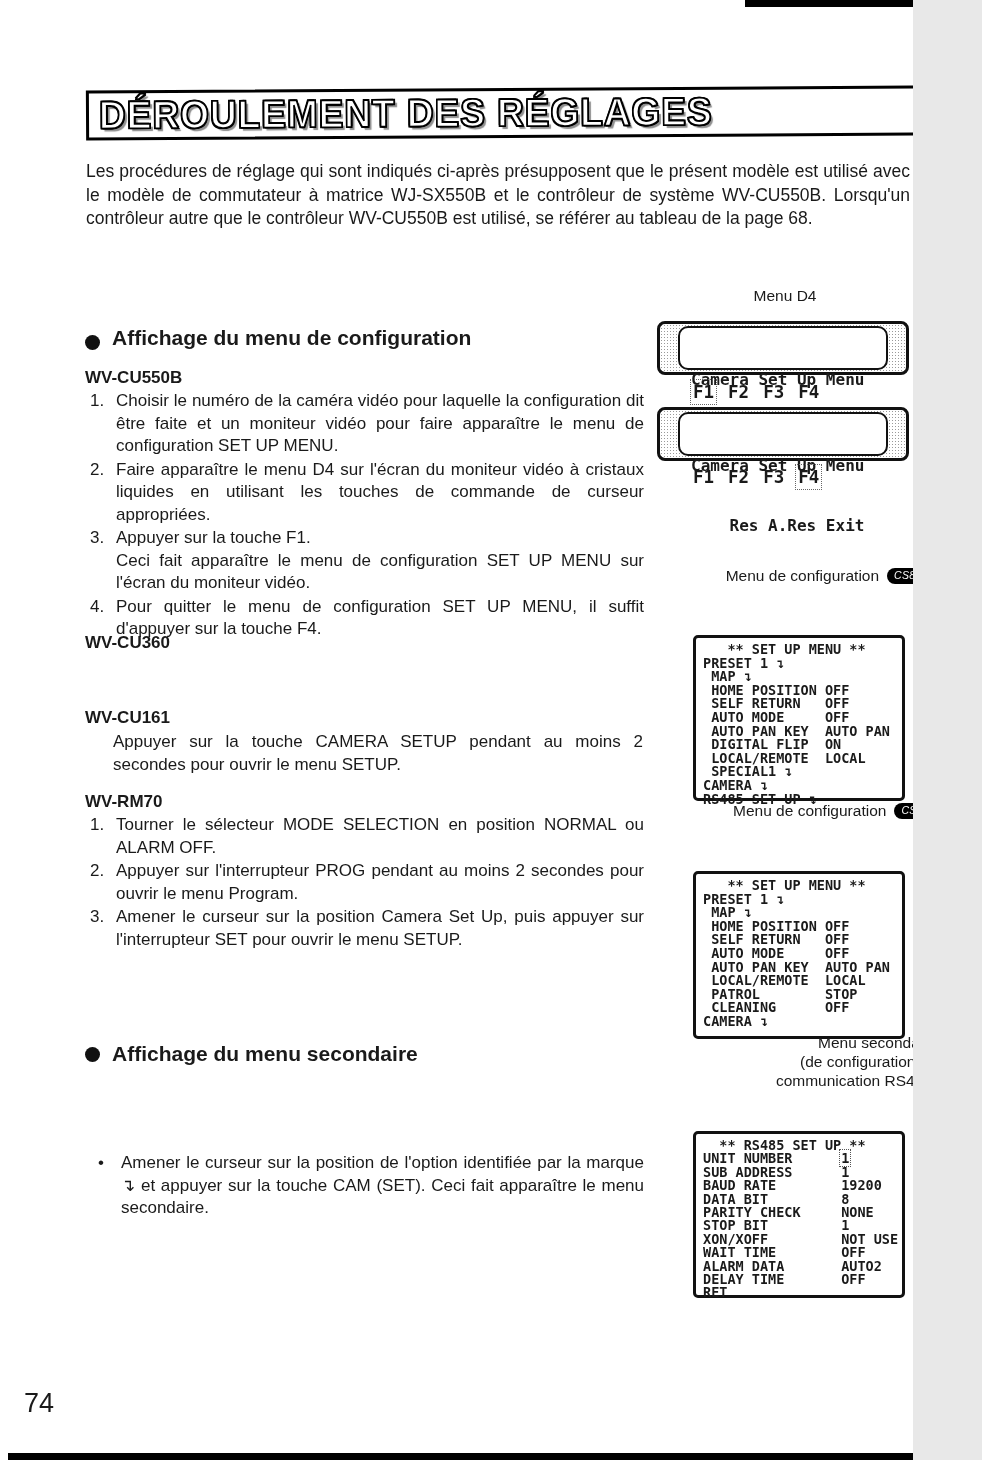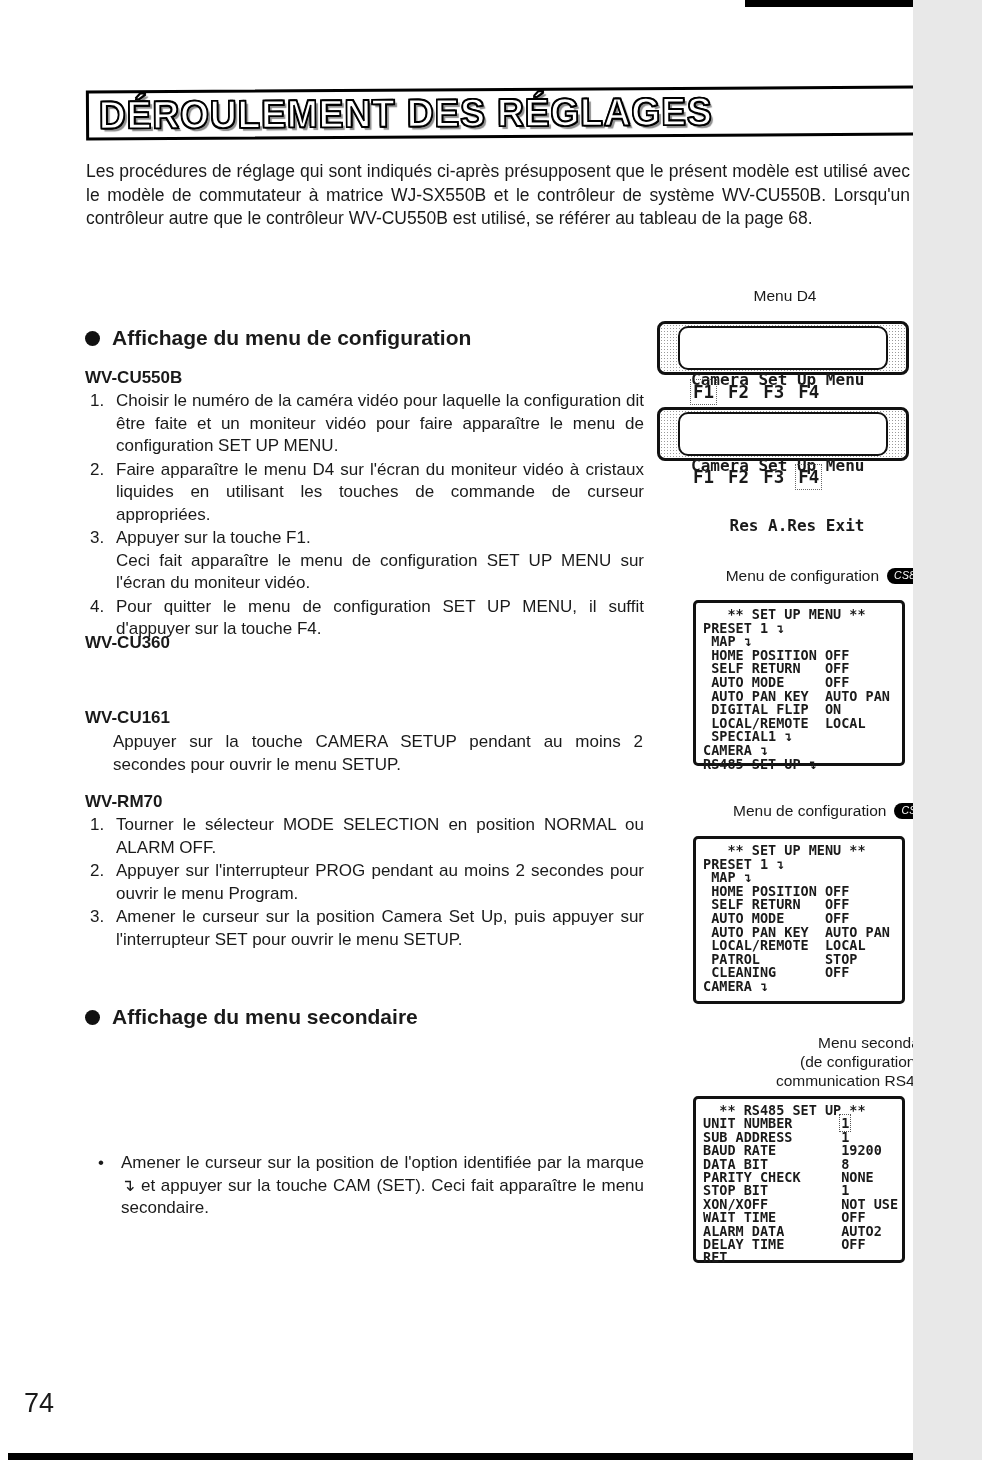--- a/index.html
+++ b/index.html
@@ -16,21 +16,21 @@
           -webkit-text-stroke:1.7px #000;
           text-shadow:-1px -1px 0 #000,1px -1px 0 #000,-1px 1px 0 #000,1px 1px 0 #000,3px 3px 1px #8f8f8f;
           transform:scaleX(.95);transform-origin:left center;}
 
   .intro{position:absolute;left:86px;top:160px;width:824px;margin:0;font-size:17.5px;line-height:23.5px;text-align:justify;}
 
   .sec-title{position:absolute;left:85px;top:272px;margin:0;font-size:28px;font-weight:bold;display:flex;align-items:center;gap:14px;}
   .sq{width:22px;height:22px;background:#111;flex:0 0 auto;}
   .sub-title{position:absolute;left:85px;margin:0;font-size:21px;font-weight:bold;display:flex;align-items:center;gap:12px;}
   .dot{width:15px;height:15px;border-radius:50%;background:#111;flex:0 0 auto;}
-  #sub-config{top:326px;} #sub-secondary{top:1005px;}
+  #sub-config{top:326px;align-items:flex-end;} #sub-secondary{top:1042px;}
 
   .model-h{position:absolute;left:85px;margin:0;font-size:17px;font-weight:bold;}
   #h-cu550b{top:368px;} #h-cu360{top:633px;} #h-cu161{top:708px;} #h-rm70{top:792px;}
 
   .steps{position:absolute;left:88px;width:556px;margin:0;padding:0;list-style:none;counter-reset:s;
          font-size:17px;line-height:22.5px;}
   .steps li{counter-increment:s;position:relative;padding-left:28px;text-align:justify;white-space:pre-wrap;margin-bottom:1px;}
   .steps li::before{content:counter(s) ".";position:absolute;left:2px;top:0;}
   #ol-cu550b{top:390px;} #ol-rm70{top:814px;}
 
@@ -59,21 +59,21 @@
 
   .menu-label{position:absolute;left:650px;width:292px;display:flex;justify-content:flex-end;align-items:center;gap:8px;font-size:15.5px;}
   #lbl-config1{top:567px;} #lbl-config2{top:802px;}
   .badge{background:#000;color:#fff;border-radius:10px;font-size:10.5px;font-style:italic;font-weight:normal;
          padding:2px 7px 3px;letter-spacing:.3px;line-height:1;}
 
   #lbl-secondary{position:absolute;left:655px;top:1033px;width:282px;text-align:right;font-size:15.5px;line-height:19px;}
 
   .menu-box{position:absolute;left:693px;width:212px;border:3px solid #111;border-radius:5px;background:#fff;
             padding:5px 0 0 7px;box-sizing:border-box;
-            font-family:"DejaVu Sans Mono","DejaVu Sans",monospace;font-weight:bold;font-size:13.5px;}
+            font-family:"DejaVu Sans Mono","DejaVu Sans",monospace;font-weight:bold;font-size:13.5px;margin-top:35px;}
   #mb1{top:600px;height:166px;} #mb2{top:836px;height:168px;} #mb3{top:1096px;height:167px;}
   .mline{white-space:pre;height:13.6px;line-height:13.6px;}
   #mb3 .mline{height:13.4px;line-height:13.4px;}
   .cursor-box{border:1px dotted #555;padding:0 1px;margin:0 -2px;}
 
   .page-num{position:absolute;left:24px;top:1388px;font-size:27px;}
 </style>
 </head>
 <body>
 

